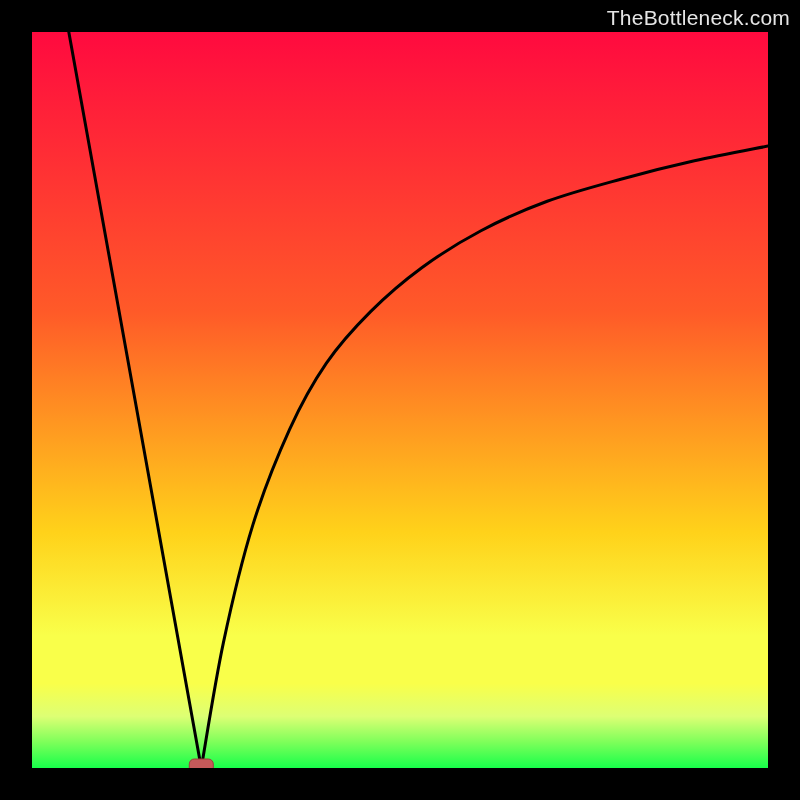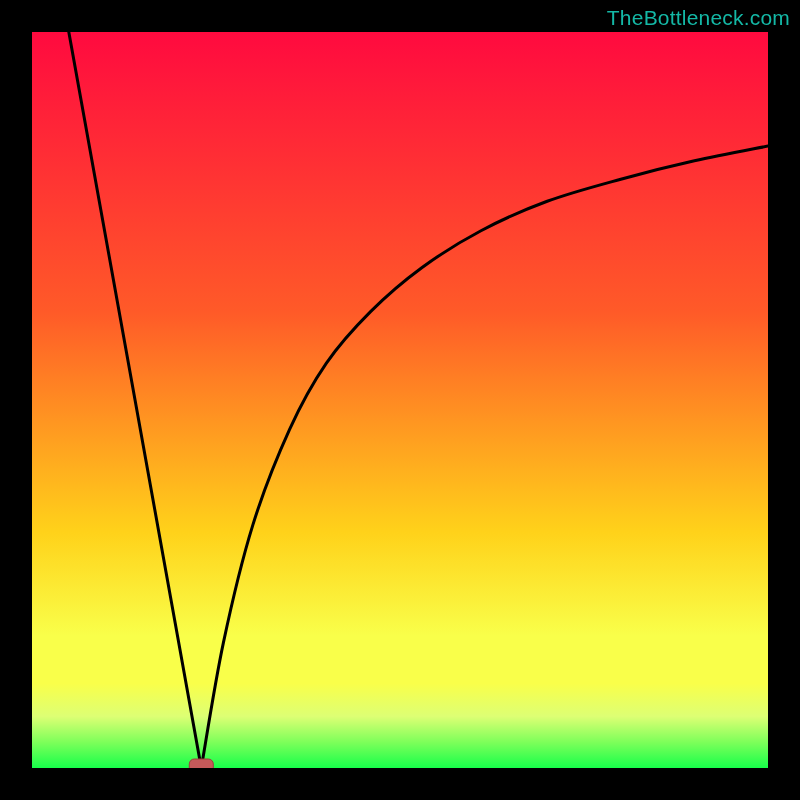--- a/index.html
+++ b/index.html
@@ -26,21 +26,21 @@
     width: 736px;
     height: 736px;
   }
   svg {
     display: block;
   }
   .attribution {
     position: absolute;
     top: 6px;
     right: 10px;
-    color: #14b8a6;
+    color: #e5e5e5;
     font-size: 21px;
     font-weight: 500;
     letter-spacing: 0.2px;
     user-select: none;
   }
 </style>
 </head>
 <body>
 
 <div class="attribution">TheBottleneck.com</div>

